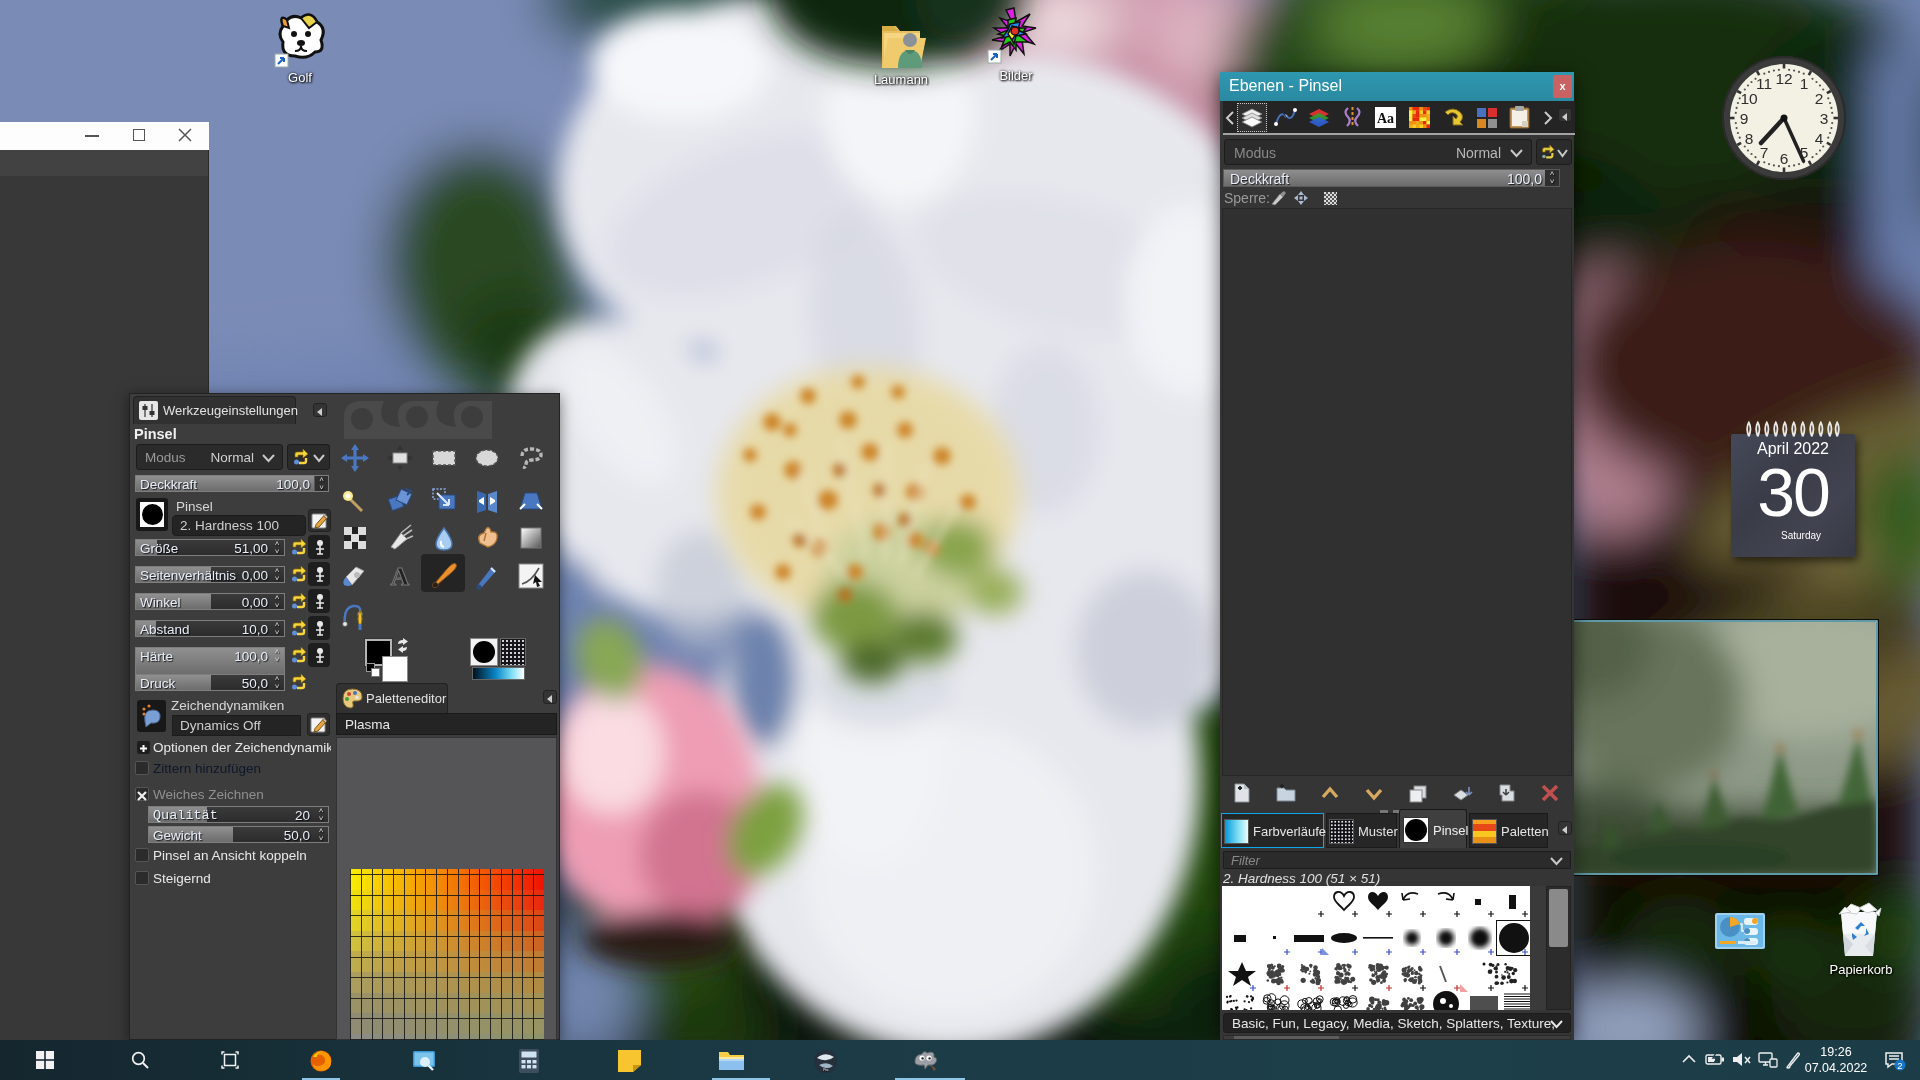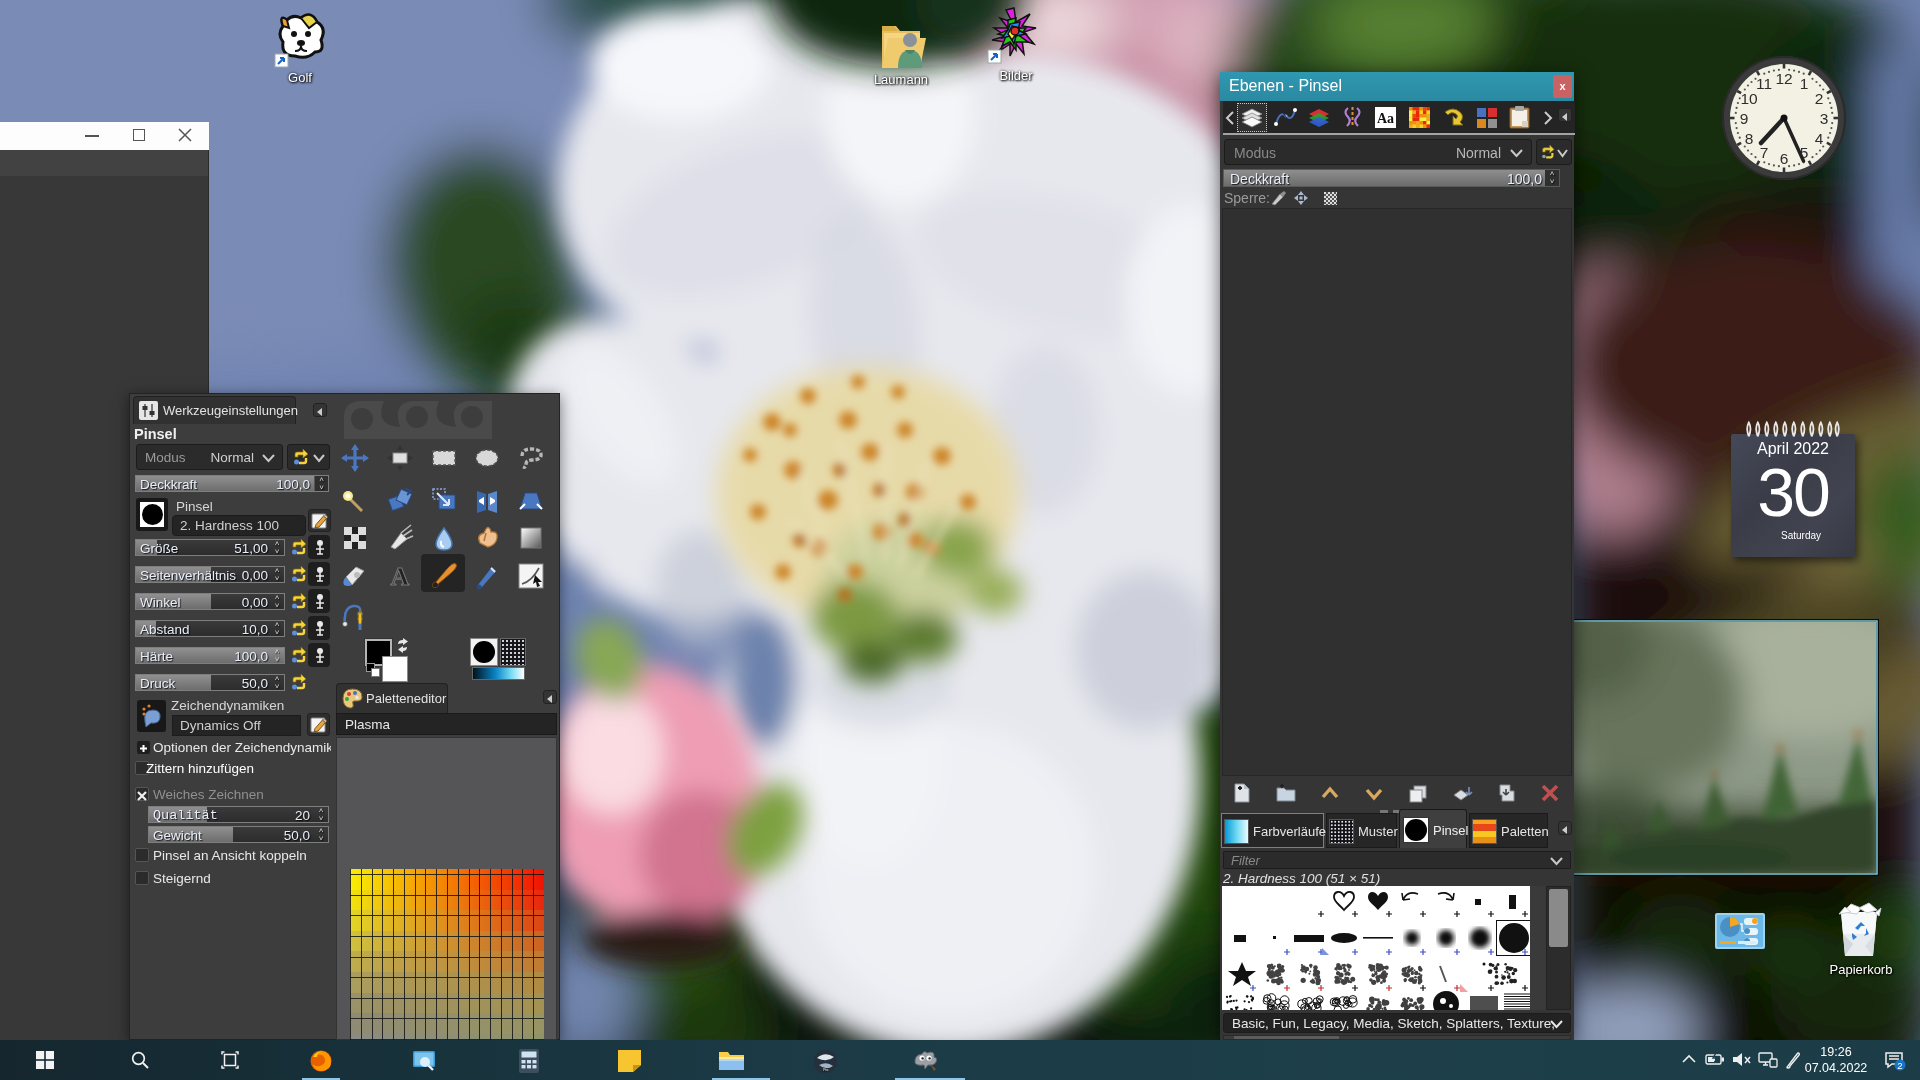--- a/index.html
+++ b/index.html
@@ -521,21 +521,21 @@
   <circle cx="4.5" cy="13" r="2.5" fill="#5f8fd8"></circle>
 </svg>
 <div class="abs" style="left:179px;top:253px;width:22px;height:24px;background:#1e1e1e;border-radius:4px;">
   <svg width="24" height="24" viewBox="0 0 24 24">
         <g stroke="#e8e8e8" stroke-width="1.6" fill="none">
   <circle cx="12" cy="8" r="3" fill="#e8e8e8" stroke="none"></circle>
           <path d="M12 11 V19 M8 14 H16 M9 19 H15"></path>
         </g>
       </svg>
 </div>
-<div class="gslider" style="left:6px;top:284px;width:150px;height:17px;background:linear-gradient(#3a3a3a,#2c2c2c);">
+<div class="gslider" style="left:6px;top:284px;width:150px;height:28px;background:linear-gradient(#3a3a3a,#2c2c2c);">
   <div class="gsfill" style="width:150px;"></div>
   <span style="position:absolute;left:4px;top:1px;">Härte</span>
   <span style="position:absolute;right:16px;top:1px;">100,0</span>
   <div class="spin" style="right:0;top:0;height:17px;">˄<br>˅</div>
 </div>
 <svg class="abs" style="left:161px;top:284px" width="17" height="17" viewBox="0 0 17 17">
   <path d="M3 8 V5 Q3 3 5 3 H11 V0 L16 5 L11 9 V6 H6 V8 Z" fill="#f7d33c" stroke="#8a6d00" stroke-width=".7"></path>
   <path d="M14 9 V12 Q14 14 12 14 H7" fill="none" stroke="#f7d33c" stroke-width="2.4"></path>
   <circle cx="4.5" cy="13" r="2.5" fill="#5f8fd8"></circle>
 </svg>
@@ -578,21 +578,21 @@
         <path d="M14.5 6 L16 4.5 L19 7 L17.5 8.5 Z" fill="#c8c8c8" stroke="#6a4a12" stroke-width=".7"></path>
       </svg>
   </div>
   <div class="abs" style="left:8px;top:378px;width:13px;height:13px;background:#1e1e1e;border-radius:2px;">
     <svg width="13" height="13">
         <path d="M6.5 3 V10 M3 6.5 H10" stroke="#fff" stroke-width="2"></path>
       </svg>
   </div>
   <div class="glabel" style="left:24px;top:377px;color:#e8e8e8;">Optionen der Zeichendynamik</div>
   <div class="chk" style="left:6px;top:398px;"></div>
-  <div class="glabel" style="left:17px;top:398px;color:#ffffff;">Zittern hinzufügen</div>
+  <div class="glabel" style="left:24px;top:398px;color:#0f172a;">Zittern hinzufügen</div>
   <div class="chk" style="left:6px;top:424px;"><svg width="12" height="12">
         <path d="M2 2 L10 10 M10 2 L2 10" stroke="#f0f0f0" stroke-width="2.2"></path>
       </svg></div>
   <div class="glabel" style="left:24px;top:424px;color:#909090;">Weiches Zeichnen</div>
   <div class="gslider" style="left:19px;top:443px;width:181px;height:17px;background:linear-gradient(#3a3a3a,#2c2c2c);">
     <div class="gsfill" style="width:58px;"></div>
     <span style="position:absolute;left:4px;top:1px;font-family:Liberation Mono, monospace;">Qualität</span>
     <span style="position:absolute;right:18px;top:1px;">20</span>
     <div class="spin" style="right:0;top:0;height:17px;">˄<br>˅</div>
   </div>

